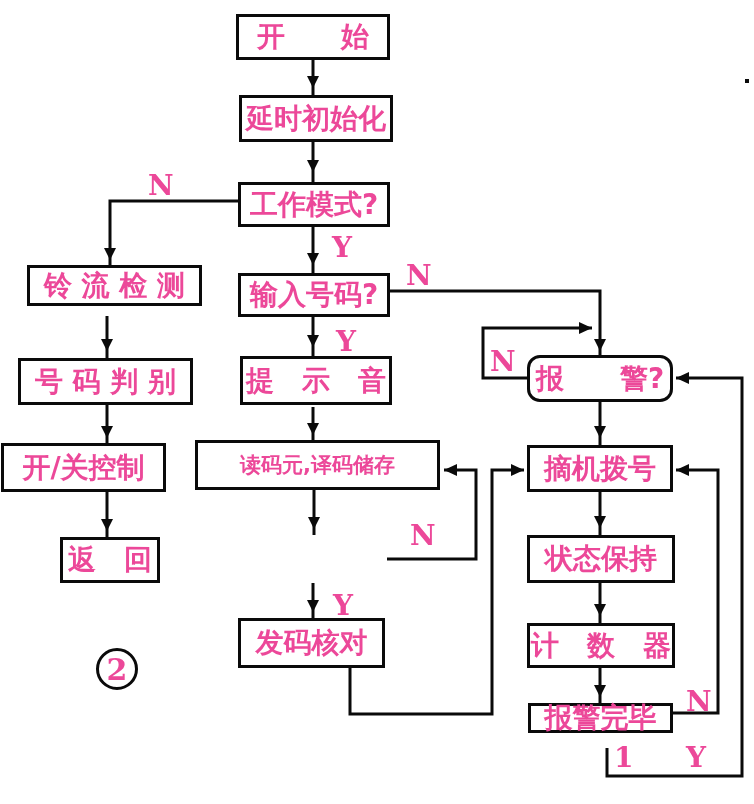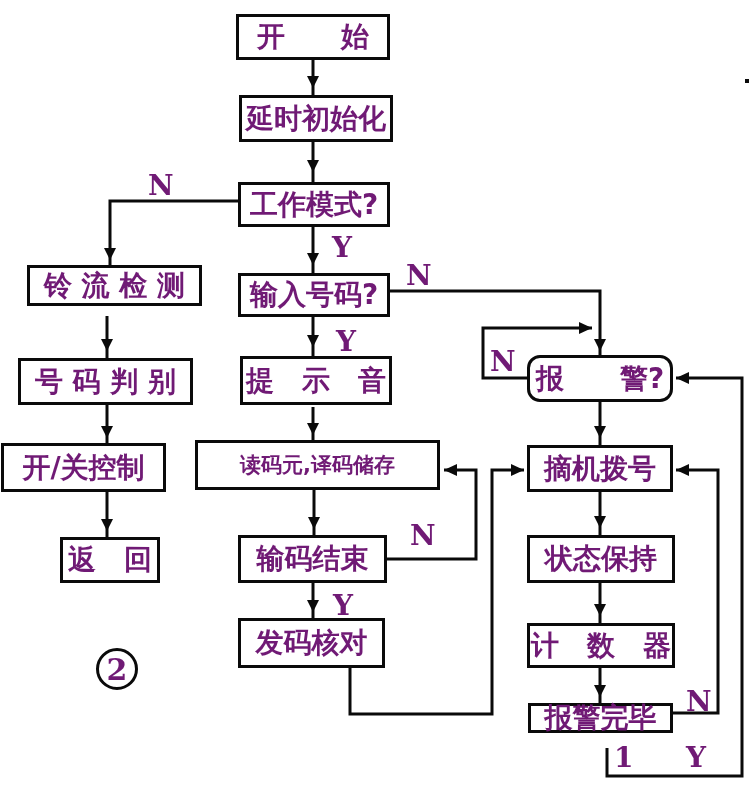--- a/index.html
+++ b/index.html
@@ -1,17 +1,17 @@
 <!DOCTYPE html>
 <html><head>
 <meta charset="utf-8">
 <style>
   html,body{margin:0;padding:0;background:#fff;}
   #canvas{position:relative;width:754px;height:804px;background:#fff;overflow:hidden;
-          font-family:"DejaVu Sans",sans-serif;color:#701a75;}
+          font-family:"DejaVu Sans",sans-serif;color:#ec4899;}
   #wires{position:absolute;left:0;top:0;width:754px;height:804px;}
   .node{position:absolute;border:3px solid #0a0a0a;background:#fff;display:flex;
         align-items:center;justify-content:center;font-weight:bold;font-size:28px;
         line-height:1;white-space:nowrap;box-sizing:border-box;}
   .node.small{font-size:21px;}
   .blabel{position:absolute;font-family:"DejaVu Serif",serif;font-weight:bold;
           font-size:28px;line-height:1;}
   .figcircle{position:absolute;left:96px;top:648px;width:42px;height:42px;
              border:3px solid #0a0a0a;border-radius:50%;display:flex;align-items:center;
              justify-content:center;font-family:"DejaVu Serif",serif;font-weight:bold;
@@ -86,21 +86,20 @@
   <div class="node" style="left:238px;top:182px;width:152px;height:45px;">工作模式?</div>
 
   <div class="node" style="left:19px;top:265px;width:175px;height:41px;margin-left:8px;">铃 流 检 测</div>
   <div class="node" style="left:18px;top:358px;width:175px;height:47px;">号 码 判 别</div>
   <div class="node" style="left:1px;top:443px;width:165px;height:49px;">开/关控制</div>
   <div class="node" style="left:60px;top:537px;width:100px;height:46px;">返　回</div>
 
   <div class="node" style="left:238px;top:273px;width:152px;height:44px;">输入号码?</div>
   <div class="node" style="left:240px;top:356px;width:152px;height:49px;">提　示　音</div>
   <div class="node small" style="left:195px;top:440px;width:245px;height:50px;">读码元,译码储存</div>
-  <div class="node" style="left:238px;top:535px;width:149px;height:48px;">输码结束</div>
   <div class="node" style="left:238px;top:618px;width:147px;height:50px;">发码核对</div>
 
   <div class="node" style="left:527px;top:355px;width:146px;height:47px;border-radius:13px;">报　　警?</div>
   <div class="node" style="left:527px;top:445px;width:146px;height:47px;">摘机拨号</div>
   <div class="node" style="left:527px;top:535px;width:148px;height:48px;">状态保持</div>
   <div class="node" style="left:527px;top:623px;width:148px;height:45px;">计　数　器</div>
   <div class="node" style="left:528px;top:703px;width:145px;height:30px;">报警完毕</div>
 
   <div class="blabel" style="left:148px;top:172px;">N</div>
   <div class="blabel" style="left:332px;top:234px;">Y</div>

